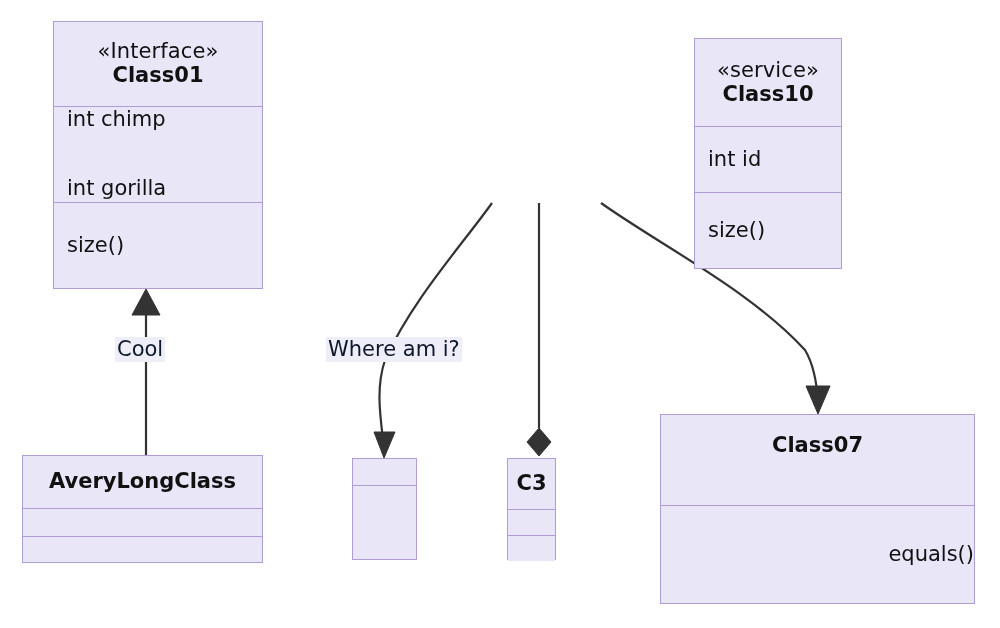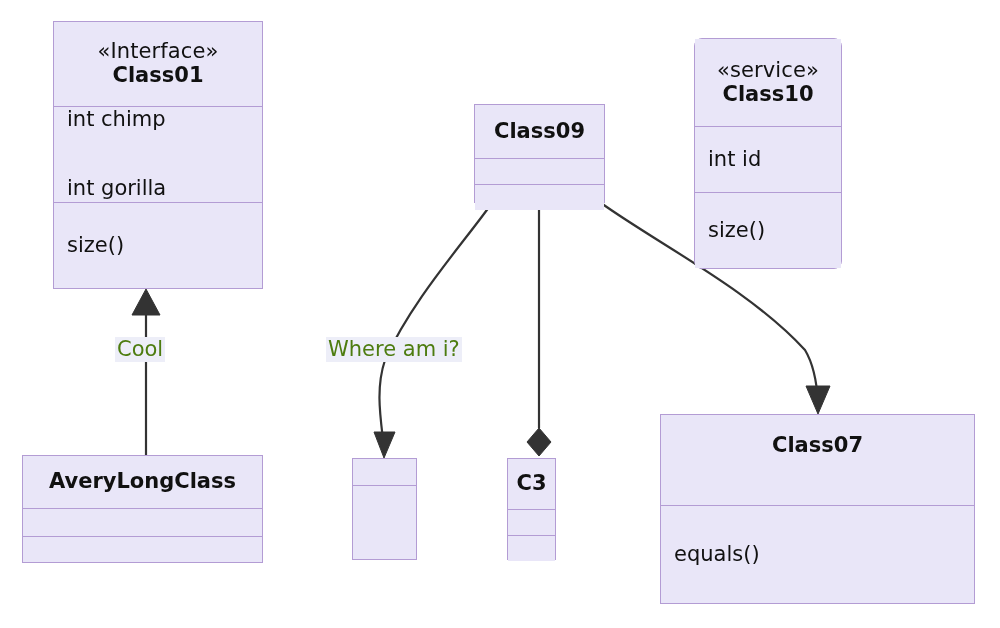--- a/index.html
+++ b/index.html
@@ -72,21 +72,21 @@
     line-height: 1.22;
     padding-left: 13px;
     white-space: nowrap;
   }
   .empty-comp {
     min-height: 26px;
   }
   .edge-label {
     position: absolute;
     font-size: 21px;
-    color: #4d7c0f;
+    color: #0f172a;
     background: #edeef8;
     line-height: 1.1;
     padding: 1px 2px;
     white-space: nowrap;
   }
 </style>
 </head>
 <body>
 
 <div id="diagram-root">
@@ -129,29 +129,22 @@
   </div>
 
   <div class="uml-class" style="left:22px; top:455px; width:241px; height:108px;">
     <div class="compartment comp-title" style="flex:0 0 52px;">
       <div class="class-name">AveryLongClass</div>
     </div>
     <div class="compartment empty-comp" style="flex:0 0 28px;"></div>
     <div class="compartment empty-comp" style="flex:1 1 auto;"></div>
   </div>
 
-  <div class="uml-class" style="left:474px; top:104px; width:131px; height:99px;">
-    <div class="compartment comp-title" style="flex:0 0 53px;">
-      <div class="class-name">Class09</div>
-    </div>
-    <div class="compartment empty-comp" style="flex:0 0 24px;"></div>
-    <div class="compartment empty-comp" style="flex:1 1 auto;"></div>
-  </div>
 
-  <div class="uml-class" style="left:694px; top:38px; width:148px; height:231px;border-radius:8px;">
+  <div class="uml-class" style="left:694px; top:38px; width:148px; height:231px;">
     <div class="compartment comp-title" style="flex:0 0 87px;">
       <div class="stereotype">«service»</div>
       <div class="class-name">Class10</div>
     </div>
     <div class="compartment comp-body" style="flex:0 0 66px;">
       <div class="member">int id</div>
     </div>
     <div class="compartment comp-body" style="flex:1 1 auto;">
       <div class="member">size()</div>
     </div>
@@ -167,21 +160,21 @@
       <div class="class-name">C3</div>
     </div>
     <div class="compartment empty-comp" style="flex:0 0 26px;"></div>
     <div class="compartment empty-comp" style="flex:1 1 auto;"></div>
   </div>
 
   <div class="uml-class" style="left:660px; top:414px; width:315px; height:190px;gap:28px;">
     <div class="compartment comp-title" style="flex:0 0 62px;">
       <div class="class-name">Class07</div>
     </div>
-    <div class="compartment comp-body" style="flex:1 1 auto;">
+    <div class="compartment comp-body" style="flex:1 1 auto;align-items:flex-end;">
       <div class="member">equals()</div>
     </div>
   </div>
 
   <div class="edge-label" style="left:115px; top:337px;">Cool</div>
 
   <div class="edge-label" style="left:305px; top:337px;margin-left:21px;">Where am i?</div>
 
 </div>
 

